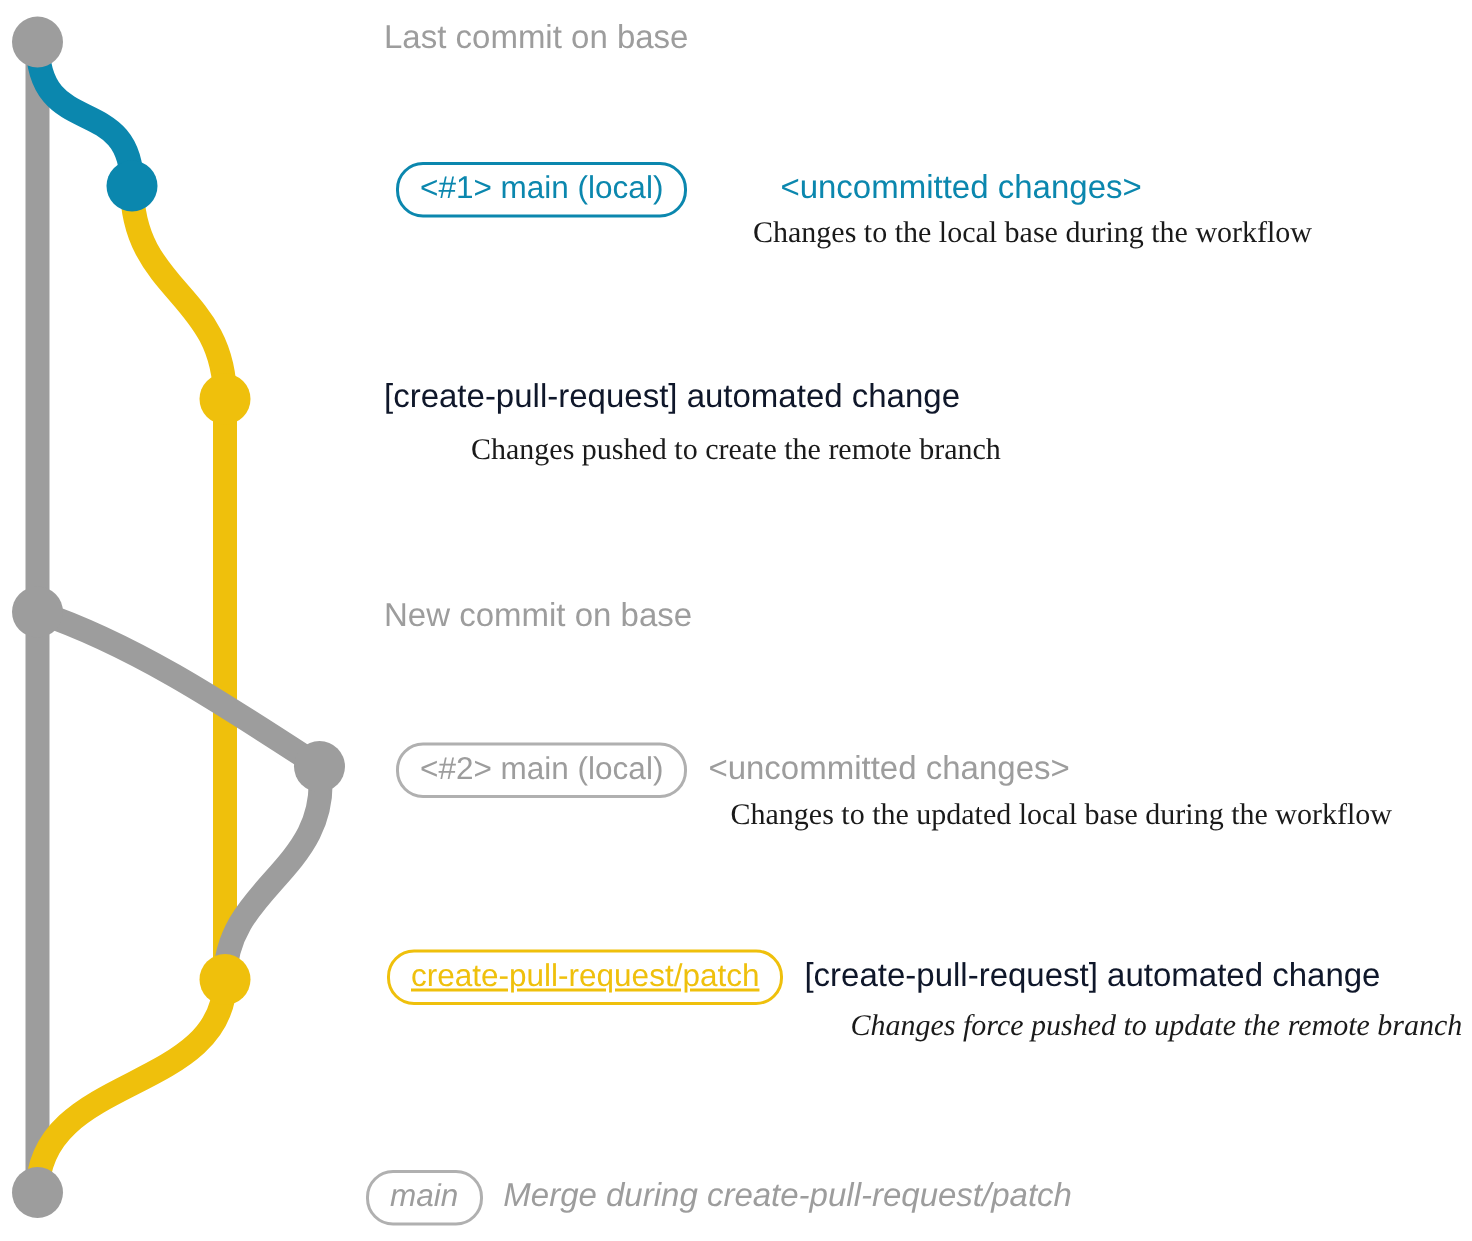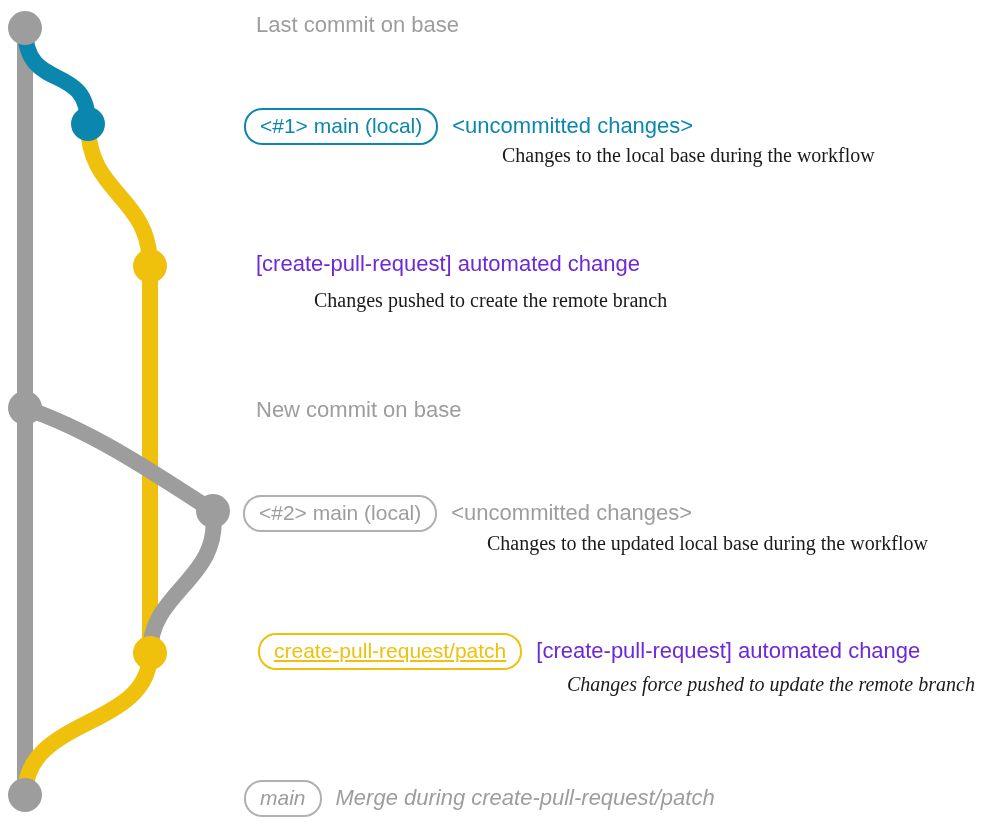--- a/index.html
+++ b/index.html
@@ -52,42 +52,42 @@
   .pill.blue   { border-color: #0b87ae; color: #0b87ae; }
   .pill.yellow { border-color: #efc00c; color: #efc00c; text-decoration: underline; }
   .pill.gray   { border-color: #b0b0b0; color: #9d9d9d; }
 
   .headline {
     font-size: 22px;
     line-height: 24px;
     color: #9d9d9d;
   }
   .headline.blue   { color: #0b87ae; }
-  .headline.yellow { color: #6d28d9; }
+  .headline.yellow { color: #0f172a; }
   .headline.gray   { color: #9d9d9d; }
 
   .pill + .headline { margin-left: 14px; }
 
   .desc {
     position: absolute;
     font-family: "Liberation Serif", serif;
     font-size: 20px;
     line-height: 22px;
     color: #1a1a1a;
     white-space: nowrap;
   }
 
   
   #row-last-commit   { left: 256px; top: 13px; }
-  #row-commit-1      { left: 244px; top: 108px; }
+  #row-commit-1      { left: 264px; top: 108px; gap: 48px; }
   #desc-1            { left: 487px; top: 144px; margin-left: 15px; }
   #row-commit-2      { left: 256px; top: 252px; }
   #desc-2            { left: 270px; top: 289px; margin-left: 44px; }
   #row-new-commit    { left: 256px; top: 398px; }
-  #row-commit-3      { left: 243px; top: 495px; }
+  #row-commit-3      { left: 264px; top: 495px; }
   #desc-3            { left: 487px; top: 532px; }
   #row-commit-4      { left: 258px; top: 633px; }
   #desc-4            { left: 567px; top: 673px; font-style: italic; }
   #row-commit-5      { left: 244px; top: 780px; font-style: italic; }
 </style>
 </head>
 <body>
 
 <svg id="graph-svg" viewBox="0 0 981 827" xmlns="http://www.w3.org/2000/svg">
 

